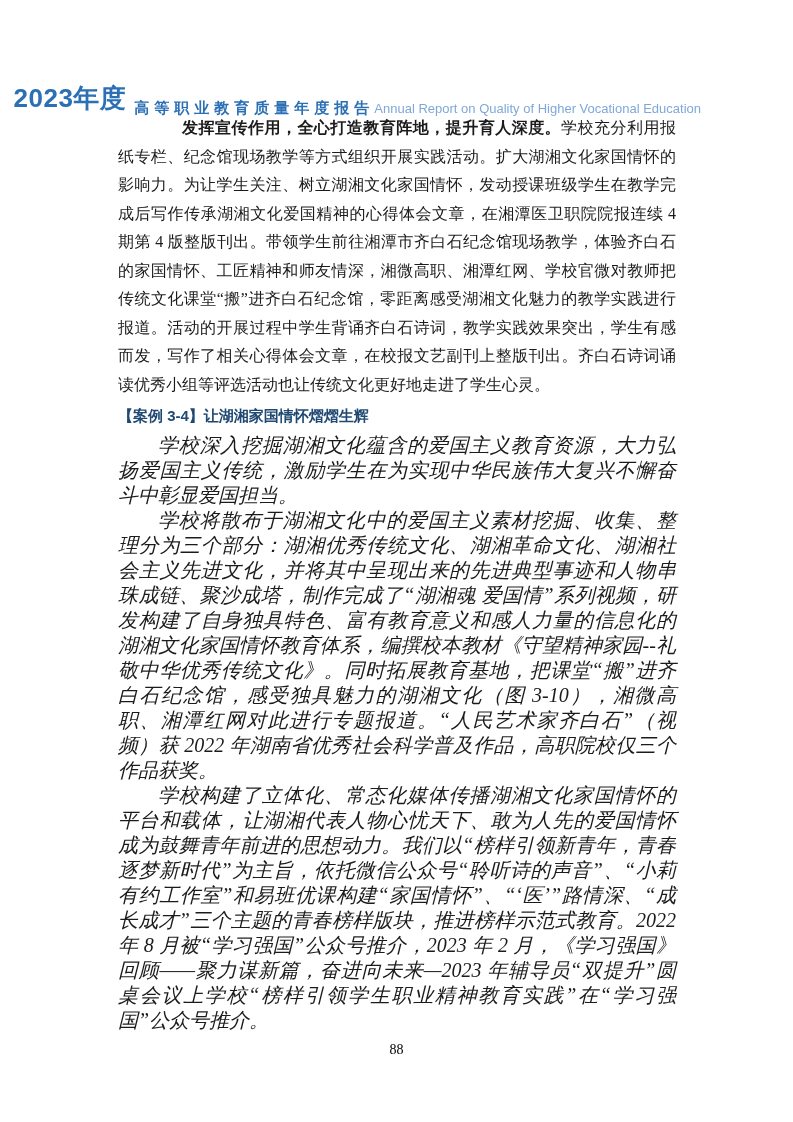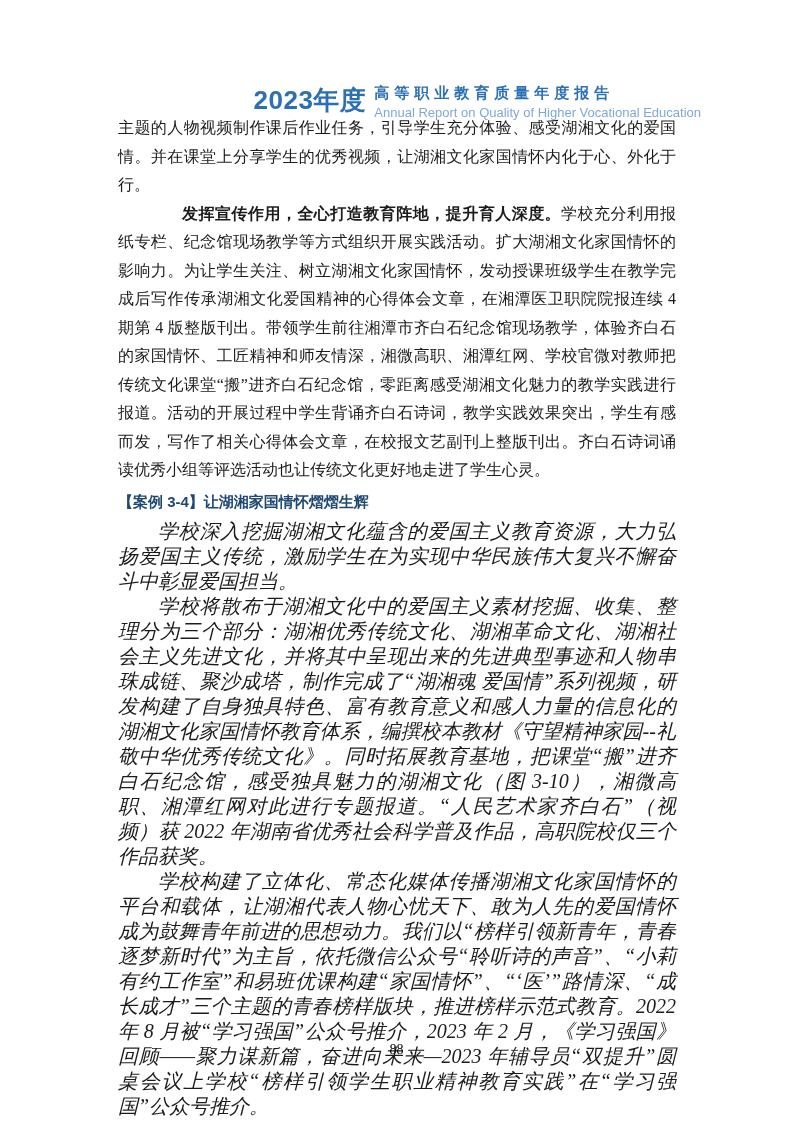--- a/index.html
+++ b/index.html
@@ -30,21 +30,21 @@
   .header-year {
     font-family: "Liberation Sans", "DejaVu Sans", sans-serif;
     font-weight: bold;
     font-size: 26px;
     line-height: 40px;
     color: #2b6fb5;
     letter-spacing: 0.5px;
   }
   .header-titles {
     display: flex;
-    flex-direction: column;
+    flex-direction: row;
     padding-top: 6px;
   }
   .header-title-cn {
     font-family: "Liberation Sans", "DejaVu Sans", sans-serif;
     font-weight: bold;
     font-size: 15px;
     letter-spacing: 5px;
     color: #2b6fb5;
     white-space: nowrap;
   }
@@ -104,21 +104,20 @@
 
   <div class="header">
     <span class="header-year">2023年度</span>
     <span class="header-titles">
       <span class="header-title-cn">高等职业教育质量年度报告</span>
       <span class="header-title-en">Annual Report on Quality of Higher Vocational Education</span>
     </span>
   </div>
 
   <div class="content">
-    <p class="para">主题的人物视频制作课后作业任务，引导学生充分体验、感受湖湘文化的爱国情。并在课堂上分享学生的优秀视频，让湖湘文化家国情怀内化于心、外化于行。</p>
 
     <p class="para indent">
       <span class="lead-bold">发挥宣传作用，全心打造教育阵地，提升育人深度。</span><span>学校充分利用报纸专栏、纪念馆现场教学等方式组织开展实践活动。扩大湖湘文化家国情怀的影响力。为让学生关注、树立湖湘文化家国情怀，发动授课班级学生在教学完成后写作传承湖湘文化爱国精神的心得体会文章，在湘潭医卫职院院报连续 4 期第 4 版整版刊出。带领学生前往湘潭市齐白石纪念馆现场教学，体验齐白石的家国情怀、工匠精神和师友情深，湘微高职、湘潭红网、学校官微对教师把传统文化课堂“搬”进齐白石纪念馆，零距离感受湖湘文化魅力的教学实践进行报道。活动的开展过程中学生背诵齐白石诗词，教学实践效果突出，学生有感而发，写作了相关心得体会文章，在校报文艺副刊上整版刊出。齐白石诗词诵读优秀小组等评选活动也让传统文化更好地走进了学生心灵。</span>
     </p>
 
     <h3 class="case-heading">【案例 3-4】让湖湘家国情怀熠熠生辉</h3>
 
     <p class="case-para">学校深入挖掘湖湘文化蕴含的爱国主义教育资源，大力弘扬爱国主义传统，激励学生在为实现中华民族伟大复兴不懈奋斗中彰显爱国担当。</p>
 
     <p class="case-para">学校将散布于湖湘文化中的爱国主义素材挖掘、收集、整理分为三个部分：湖湘优秀传统文化、湖湘革命文化、湖湘社会主义先进文化，并将其中呈现出来的先进典型事迹和人物串珠成链、聚沙成塔，制作完成了“湖湘魂 爱国情”系列视频，研发构建了自身独具特色、富有教育意义和感人力量的信息化的湖湘文化家国情怀教育体系，编撰校本教材《守望精神家园--礼敬中华优秀传统文化》。同时拓展教育基地，把课堂“搬”进齐白石纪念馆，感受独具魅力的湖湘文化（图 3-10），湘微高职、湘潭红网对此进行专题报道。“人民艺术家齐白石”（视频）获 2022 年湖南省优秀社会科学普及作品，高职院校仅三个作品获奖。</p>

